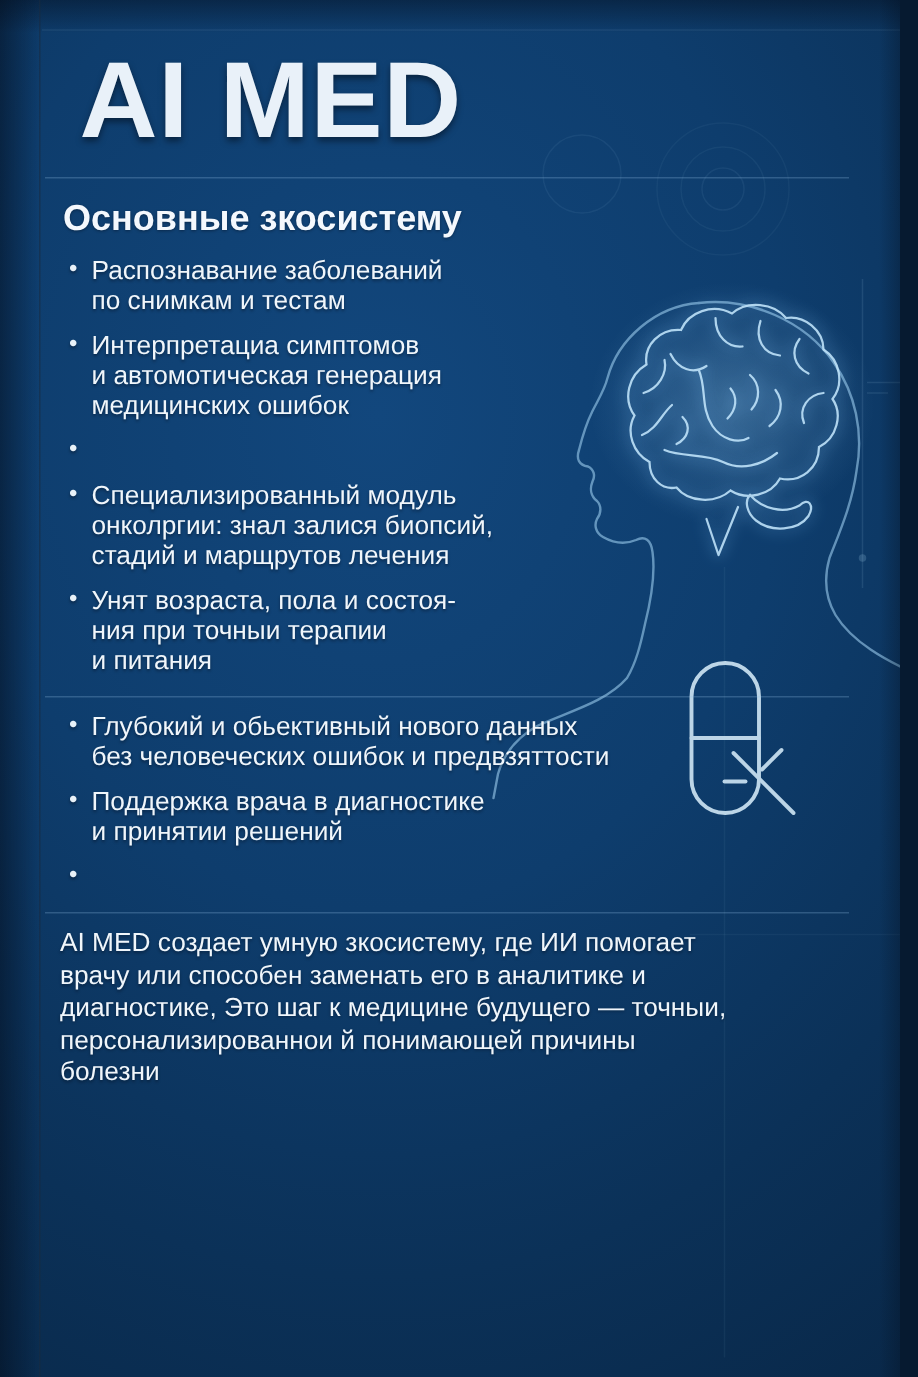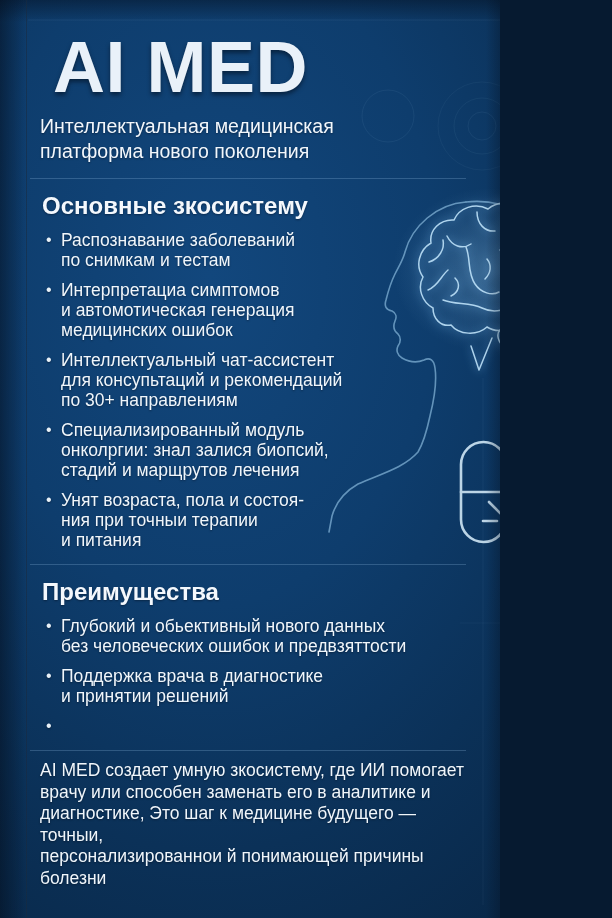--- a/index.html
+++ b/index.html
@@ -1,18 +1,18 @@
 <!DOCTYPE html>
 <html><head>
 <meta charset="utf-8">
 <style>
   html,body{margin:0;padding:0;background:#061a30;}
   .poster{
     position:relative;
-    width:500px;height:918px;
+    width:600px;height:918px;
     overflow:hidden;
     font-family:"Liberation Sans", sans-serif;
     background:
       radial-gradient(ellipse 120% 95% at 42% 30%, #12477d 0%, #0e3d6d 38%, #0b3158 66%, #082442 100%);
     color:#eef5fb;
   }
   .edge-top{position:absolute;left:0;top:0;right:0;height:22px;
     background:linear-gradient(180deg, rgba(3,12,26,.45), rgba(3,12,26,0));pointer-events:none;z-index:2;}
   .edge-left{position:absolute;left:0;top:0;bottom:0;width:26px;
     background:linear-gradient(90deg, rgba(3,12,26,.5), rgba(3,12,26,0));
@@ -158,59 +158,53 @@
     </g>
   </svg>
 
   <div class="edge-top"></div>
   <div class="edge-left"></div>
   <div class="edge-right"></div>
 
   <div class="content">
 
     <h1 class="title">AI MED</h1>
-    <p class="subtitle">Интеллектуальная медицинская
-платформа нового поколения</p>
 
     <div class="divider"></div>
     <h2 class="section-heading">Основные зкосистему</h2>
     <ul class="bullets">
       <li>
         <span class="dot">•</span>
         <span class="txt">Распознавание заболеваний
 по снимкам и тестам</span>
       </li>
       <li>
         <span class="dot">•</span>
         <span class="txt">Интерпретациа симптомов
 и автомотическая генерация
 медицинских ошибок</span>
       </li>
       <li>
         <span class="dot">•</span>
-        <span class="txt">Интеллектуальный чат-ассистент
-для консупьтаций и рекомендаций
-по 30+ направлениям</span>
       </li>
       <li>
         <span class="dot">•</span>
         <span class="txt">Специализированный модуль
 онколргии: знал залися биопсий,
 стадий и марщрутов лечения</span>
       </li>
       <li>
         <span class="dot">•</span>
         <span class="txt">Унят возраста, пола и состоя-
 ния при точныи терапии
 и питания</span>
       </li>
     </ul>
 
     <div class="divider"></div>
-    <h2 class="section-heading">Преимущества</h2>
     <ul class="bullets">
       <li>
         <span class="dot">•</span>
         <span class="txt">Глубокий и обьективный нового данных
 без человеческих ошибок и предвзяттости</span>
       </li>
       <li>
         <span class="dot">•</span>
         <span class="txt">Поддержка врача в диагностике
 и принятии решений</span>

